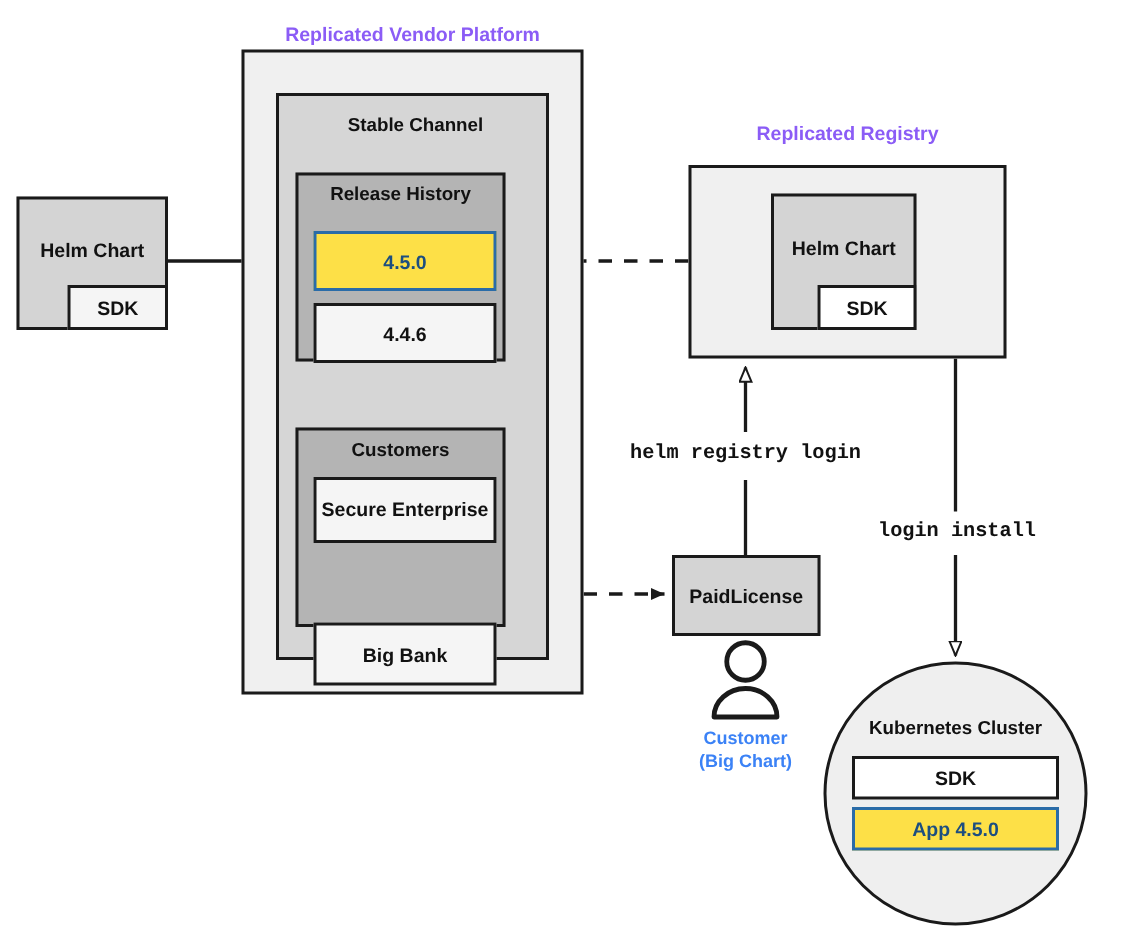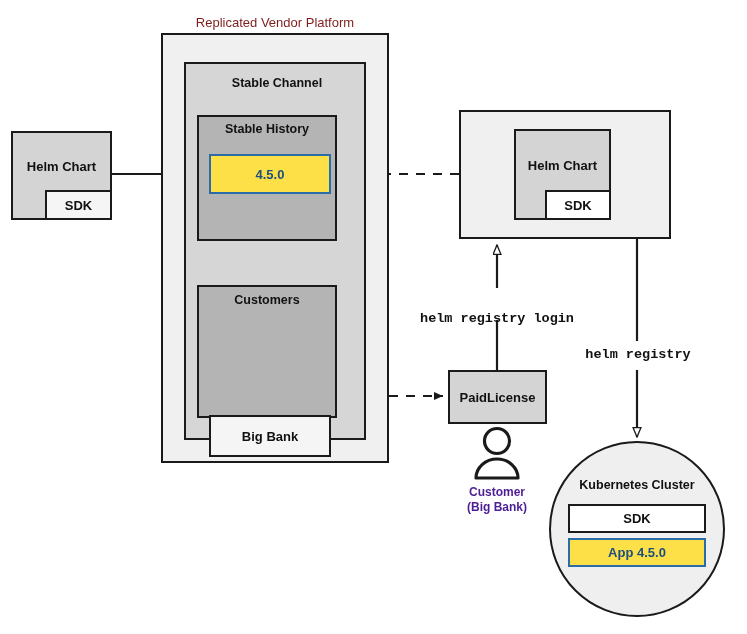--- a/index.html
+++ b/index.html
@@ -9,24 +9,24 @@
     overflow:hidden;position:relative;
   }
   #stage{position:absolute;left:0;top:0;width:747px;height:634px;}
   svg.layer{position:absolute;left:0;top:0;width:747px;height:634px;pointer-events:none;}
 
   .box{position:absolute;box-sizing:border-box;border:2px solid #1a1a1a;
        display:flex;align-items:center;justify-content:center;text-align:right;}
   .lbl{position:absolute;box-sizing:border-box;text-align:center;
        font-weight:bold;color:#1a1a1a;line-height:1.15;}
 
-  .t-title{font-size:13px;font-weight:normal;color:#7f1d1d;}
+  .t-title{font-size:13px;font-weight:bold;color:#8b5cf6;}
   .t-sec{font-size:12.5px;font-weight:bold;color:#111;}
   .t-item{font-size:13px;font-weight:bold;color:#111;}
-  .t-small{font-size:12px;font-weight:bold;color:#4c1d95;}
+  .t-small{font-size:12px;font-weight:bold;color:#3b82f6;}
   .mono{font-family:"Liberation Mono", monospace;font-weight:bold;font-size:13.5px;color:#111;
         position:absolute;text-align:center;white-space:pre;}
 
   .fill-platform{background:#f0f0f0;}
   .fill-channel{background:#d6d6d6;}
   .fill-group{background:#b4b4b4;}
   .fill-white{background:#f5f5f5;}
   .fill-pure{background:#ffffff;}
   .fill-gray{background:#d4d4d4;}
   .fill-blue{background:#fde047;border-color:#2a6ca8;color:#1c4e80;}
@@ -81,60 +81,67 @@
   </div>
 
   <div class="lbl t-title" style="left:161px;top:16px;width:228px;">Replicated Vendor Platform</div>
 
   <div class="box fill-platform" style="left:161px;top:33px;width:228px;height:430px;"></div>
 
   <div class="box fill-channel" style="left:184px;top:62px;width:182px;height:378px;"></div>
   <div class="lbl t-sec" style="left:184px;top:76px;width:186px;">Stable Channel</div>
 
   <div class="box fill-group" style="left:197px;top:115px;width:140px;height:126px;"></div>
-  <div class="lbl t-sec" style="left:197px;top:122px;width:140px;">Stable History</div>
+  <div class="lbl t-sec" style="left:197px;top:122px;width:140px;">Release History</div>
 
   <div class="box fill-blue" style="left:209px;top:154px;width:122px;height:40px;">
     <span class="t-item">4.5.0</span>
+  </div>
+  <div class="box fill-white" style="left:209px;top:202px;width:122px;height:40px;">
+    <span class="t-item">4.4.6</span>
   </div>
 
   <div class="box fill-group" style="left:197px;top:285px;width:140px;height:133px;"></div>
   <div class="lbl t-sec" style="left:197px;top:293px;width:140px;">Customers</div>
 
+  <div class="box fill-white" style="left:209px;top:318px;width:122px;height:44px;">
+    <span class="t-item" style="line-height:1.2;">Secure Enterprise</span>
+  </div>
   <div class="box fill-white" style="left:209px;top:375px;width:122px;height:42px;margin-top:40px;">
     <span class="t-item">Big Bank</span>
   </div>
 
+  <div class="lbl t-title" style="left:459px;top:82px;width:212px;">Replicated Registry</div>
 
   <div class="box fill-platform" style="left:459px;top:110px;width:212px;height:129px;"></div>
 
   <div class="box fill-gray" style="left:514px;top:129px;width:97px;height:91px;">
     <span class="t-item" style="transform:translateY(-9px);">Helm Chart</span>
   </div>
   <div class="box fill-pure" style="left:545px;top:190px;width:66px;height:30px;">
     <span class="t-item">SDK</span>
   </div>
 
-  <div class="mono" style="left:377px;top:295px;width:240px;margin-top:16px;">helm registry login</div>
-  <div class="mono" style="left:548px;top:347px;width:180px;">helm registry</div>
+  <div class="mono" style="left:377px;top:295px;width:240px;">helm registry login</div>
+  <div class="mono" style="left:548px;top:347px;width:180px;">login install</div>
 
   <div class="box fill-gray" style="left:448px;top:370px;width:99px;height:54px;flex-direction:row;">
     <span class="t-item">Paid</span>
     <span class="t-item">License</span>
   </div>
 
   <svg class="layer" viewBox="0 0 747 634">
     <g>
       <circle cx="497" cy="441" r="12.5" fill="none" stroke="#1a1a1a" stroke-width="3.2"></circle>
       <path d="M476,478 a21,19 0 0 1 42,0 z" fill="none" stroke="#1a1a1a" stroke-width="3.2" stroke-linejoin="round"></path>
     </g>
   </svg>
 
   <div class="lbl t-small" style="left:427px;top:486px;width:140px;">Customer</div>
-  <div class="lbl t-small" style="left:427px;top:501px;width:140px;">(Big Bank)</div>
+  <div class="lbl t-small" style="left:427px;top:501px;width:140px;">(Big Chart)</div>
 
   <div class="circle" style="left:549px;top:441px;width:176px;height:176px;"></div>
   <div class="lbl t-sec" style="left:549px;top:478px;width:176px;">Kubernetes Cluster</div>
 
   <div class="box fill-pure" style="left:568px;top:504px;width:138px;height:29px;">
     <span class="t-item">SDK</span>
   </div>
   <div class="box fill-blue" style="left:568px;top:538px;width:138px;height:29px;">
     <span class="t-item">App 4.5.0</span>
   </div>

